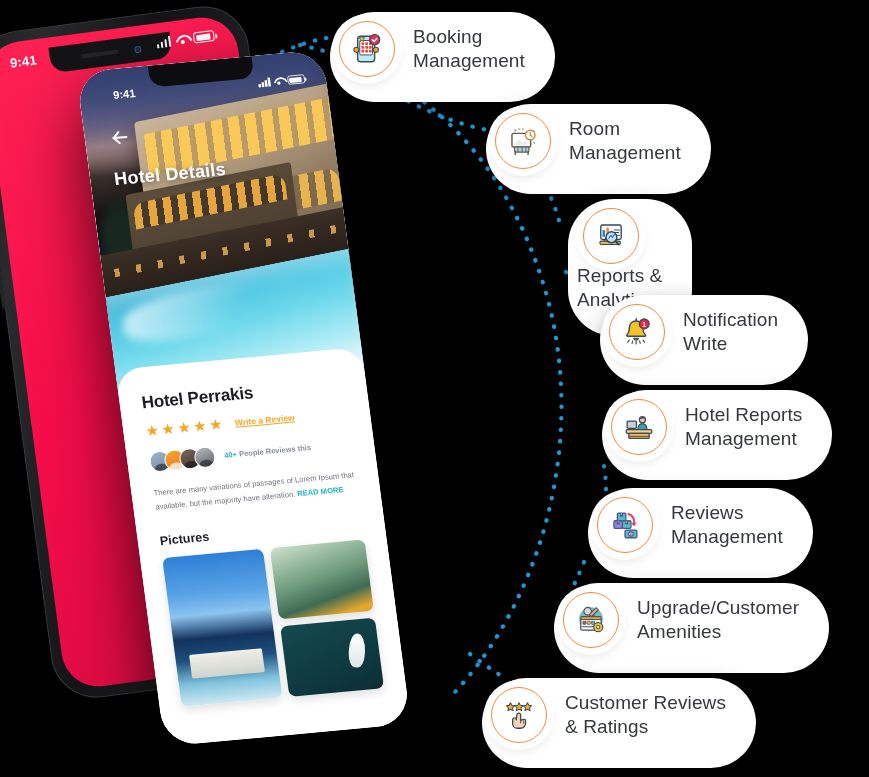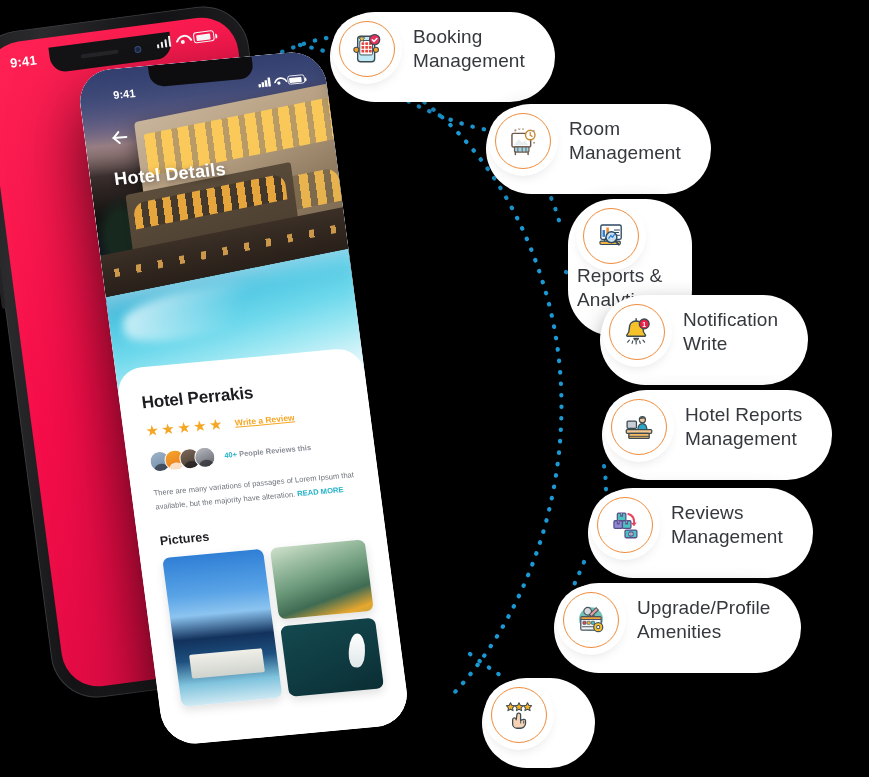--- a/index.html
+++ b/index.html
@@ -449,31 +449,33 @@
         <g fill="#e8435f" stroke="#4a5560" stroke-width=".9">
           <rect x="10.5" y="21.5" width="3.6" height="3.6" rx=".6"></rect>
           <rect x="15.5" y="21.5" width="3.6" height="3.6" rx=".6" fill="#f6c229"></rect>
           <rect x="20.5" y="21.5" width="3.6" height="3.6" rx=".6" fill="#49c4c0"></rect>
         </g>
         <path d="M10 28h13" stroke="#4a5560" stroke-width="1.3" stroke-linecap="round"></path>
         <circle cx="28.5" cy="28.5" r="5.3" fill="#f6c229" stroke="#4a5560" stroke-width="1.5"></circle>
         <circle cx="28.5" cy="28.5" r="1.9" fill="#fff" stroke="#4a5560" stroke-width="1.2"></circle>
       </svg>
     </div>
-    <span class="chip-label">Upgrade/Profile
+    <span class="chip-label">Upgrade/Customer
 Amenities</span>
   </div>
 
   <div class="chip c8">
     <div class="chip-ico">
       <svg width="34" height="34" viewBox="0 0 40 40">
         <g fill="#f6b12a" stroke="#3c4a52" stroke-width="1.2" stroke-linejoin="round">
           <path d="M10 5.5l1.5 3.1 3.4.5-2.5 2.4.6 3.4-3-1.6-3 1.6.6-3.4-2.5-2.4 3.4-.5z"></path>
           <path d="M20 5.5l1.5 3.1 3.4.5-2.5 2.4.6 3.4-3-1.6-3 1.6.6-3.4-2.5-2.4 3.4-.5z"></path>
           <path d="M30 5.5l1.5 3.1 3.4.5-2.5 2.4.6 3.4-3-1.6-3 1.6.6-3.4-2.5-2.4 3.4-.5z"></path>
         </g>
         <path d="M17.5 20c0-1.3 1-2.3 2.2-2.3s2.2 1 2.2 2.3v6.2l3.1-1c1.4-.5 2.7.4 2.7 1.8v2.6c0 3.3-2.7 6-6 6h-3.8c-3 0-5.4-2.4-5.4-5.4v-4.6c0-1.2 1-2.2 2.1-2.2 1.2 0 2.1 1 2.1 2.2z" fill="#f7d2b4" stroke="#3c4a52" stroke-width="1.5" stroke-linejoin="round"></path>
         <path d="M22 26.5v3M25.5 27v2.6" stroke="#3c4a52" stroke-width="1.1" stroke-linecap="round"></path>
       </svg>
     </div>
+    <span class="chip-label">Customer Reviews
+&amp; Ratings</span>
   </div>
 
 </div>
 
 </body></html>

